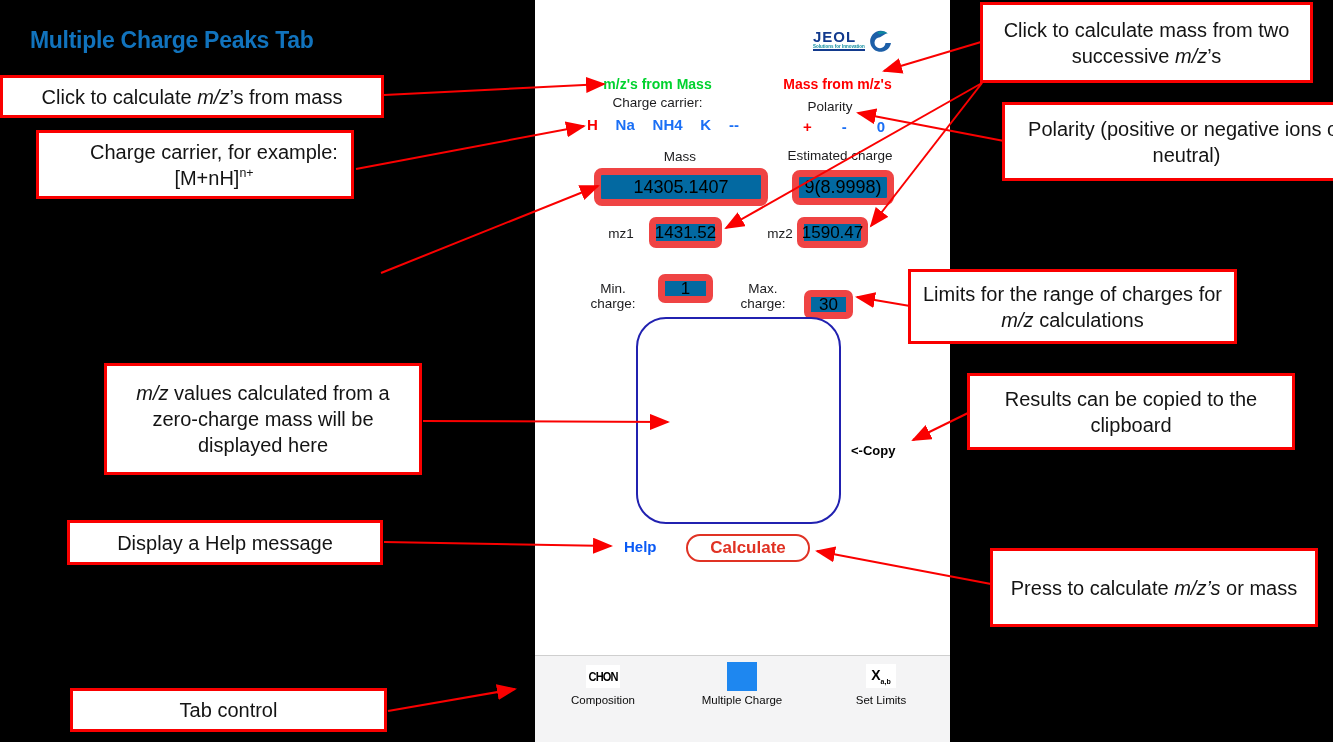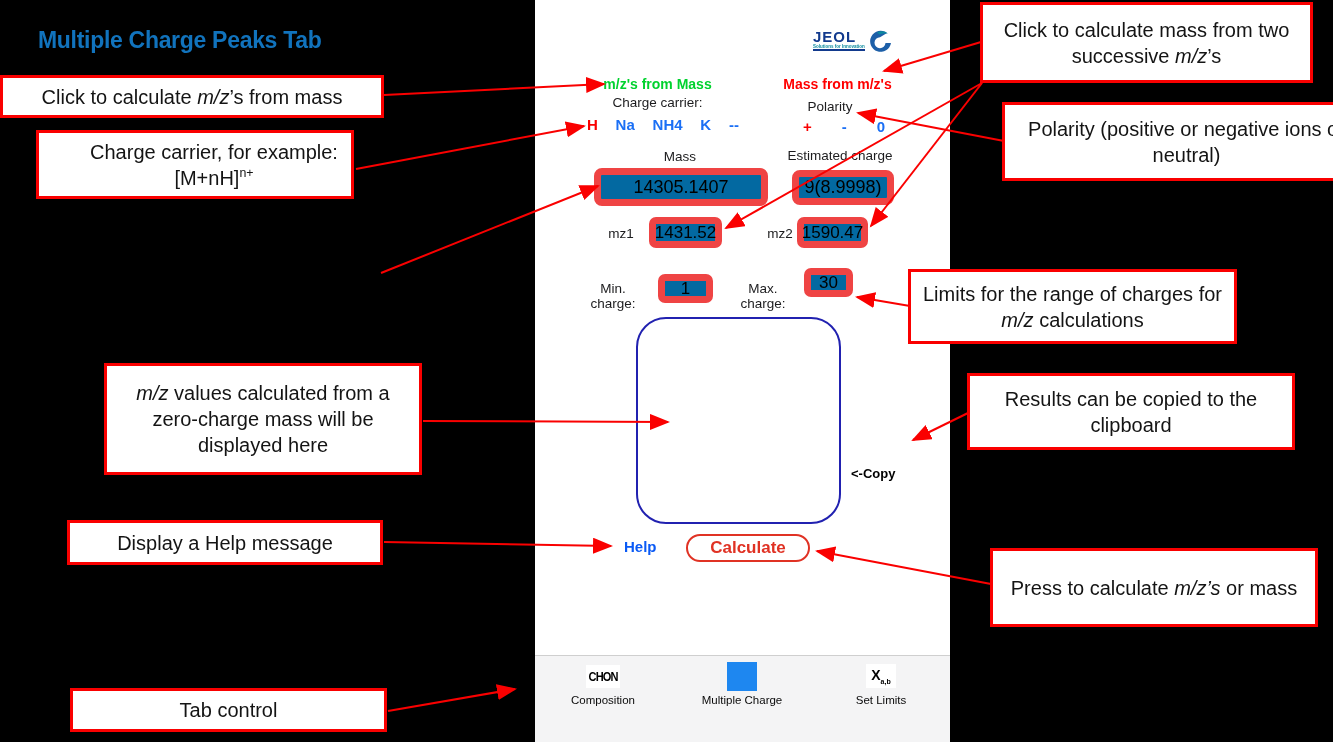--- a/index.html
+++ b/index.html
@@ -34,21 +34,21 @@
   .logo{display:flex;align-items:flex-start;}
   .logotext{color:#123a8d;font-weight:bold;font-size:15px;letter-spacing:1px;line-height:14px;
             border-bottom:2px solid #123a8d;}
   .logotag{font-size:4.5px;color:#0c8a9e;letter-spacing:0;line-height:5px;border:0;display:block;}
   
   .box{position:absolute;background:#fff;border:3px solid #fa0000;color:#141414;font-size:20px;
        line-height:1.3;display:flex;align-items:center;justify-content:center;text-align:center;
        padding:2px 6px;box-sizing:border-box;z-index:30;}
   .box sup{font-size:62%;}
   .bigtitle{position:absolute;left:30px;top:27px;font-size:23px;font-weight:800;color:#1173bd;
-            letter-spacing:-0.3px;z-index:30;margin-left:8px;}
+            letter-spacing:-0.3px;z-index:30;}
   .arrows{position:absolute;left:0;top:0;z-index:20;pointer-events:none;}
 </style>
 </head>
 <body>
 
 <div class="stage">
 
   <div class="phone">
 
     <div class="abs logo" style="left:278px;top:30px;">
@@ -92,25 +92,25 @@
     <div class="abs applabel" style="left:72px;top:226px;width:28px;">mz1</div>
     <div class="abs field fieldsm" style="left:114px;top:217px;width:73px;height:31px;">1431.52</div>
 
     <div class="abs applabel" style="left:231px;top:226px;width:28px;">mz2</div>
     <div class="abs field fieldsm" style="left:262px;top:217px;width:71px;height:31px;">1590.47</div>
 
     <div class="abs applabel" style="left:48px;top:281px;width:60px;">Min. charge:</div>
     <div class="abs field fieldsm" style="left:123px;top:274px;width:55px;height:29px;">1</div>
 
     <div class="abs applabel" style="left:190px;top:281px;width:76px;">Max. charge:</div>
-    <div class="abs field fieldsm" style="left:269px;top:268px;width:49px;height:29px;">30</div>
+    <div class="abs field fieldsm" style="left:269px;top:290px;width:49px;height:29px;">30</div>
 
     <div class="abs results" style="left:101px;top:317px;width:205px;height:207px;"></div>
 
-    <div class="abs copy" style="left:316px;top:466px;width:52px;">&lt;-Copy</div>
+    <div class="abs copy" style="left:316px;top:443px;width:52px;">&lt;-Copy</div>
 
     <div class="abs help" style="left:89px;top:538px;width:40px;">Help</div>
 
     <div class="abs calc" style="left:151px;top:534px;width:124px;height:28px;">Calculate</div>
 
     <div class="abs tabbar">
       <div class="tab" style="left:68px;">
         <div class="tabicon">
           <span class="chon">CHON</span>
         </div>

